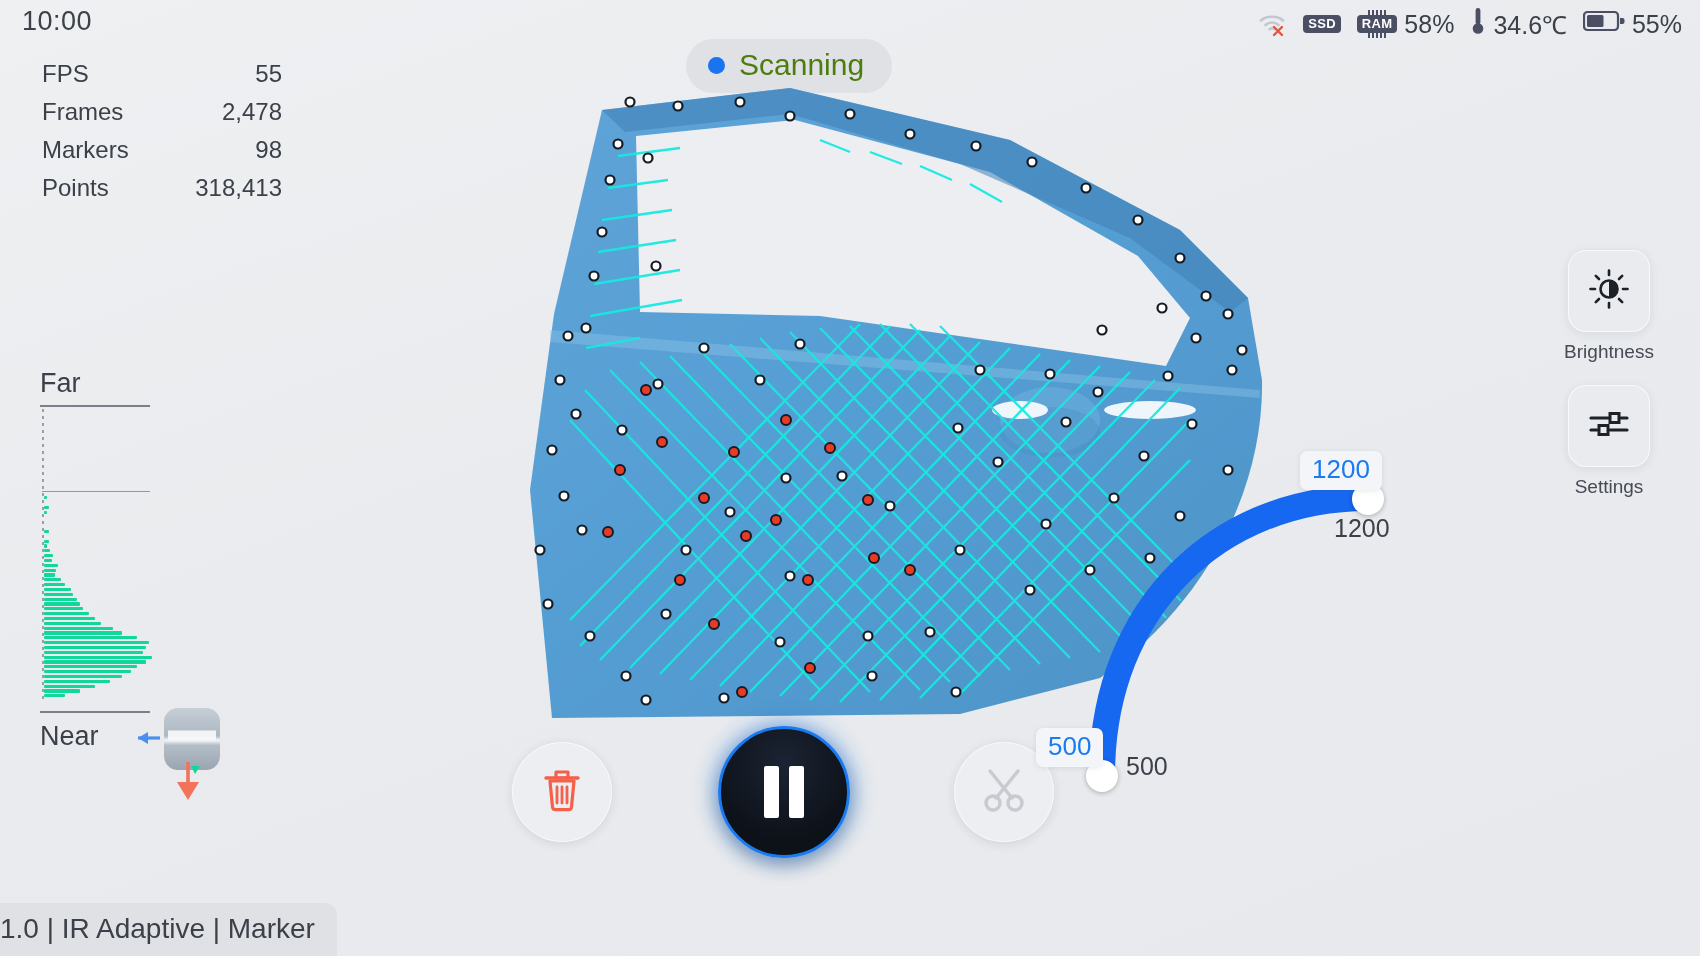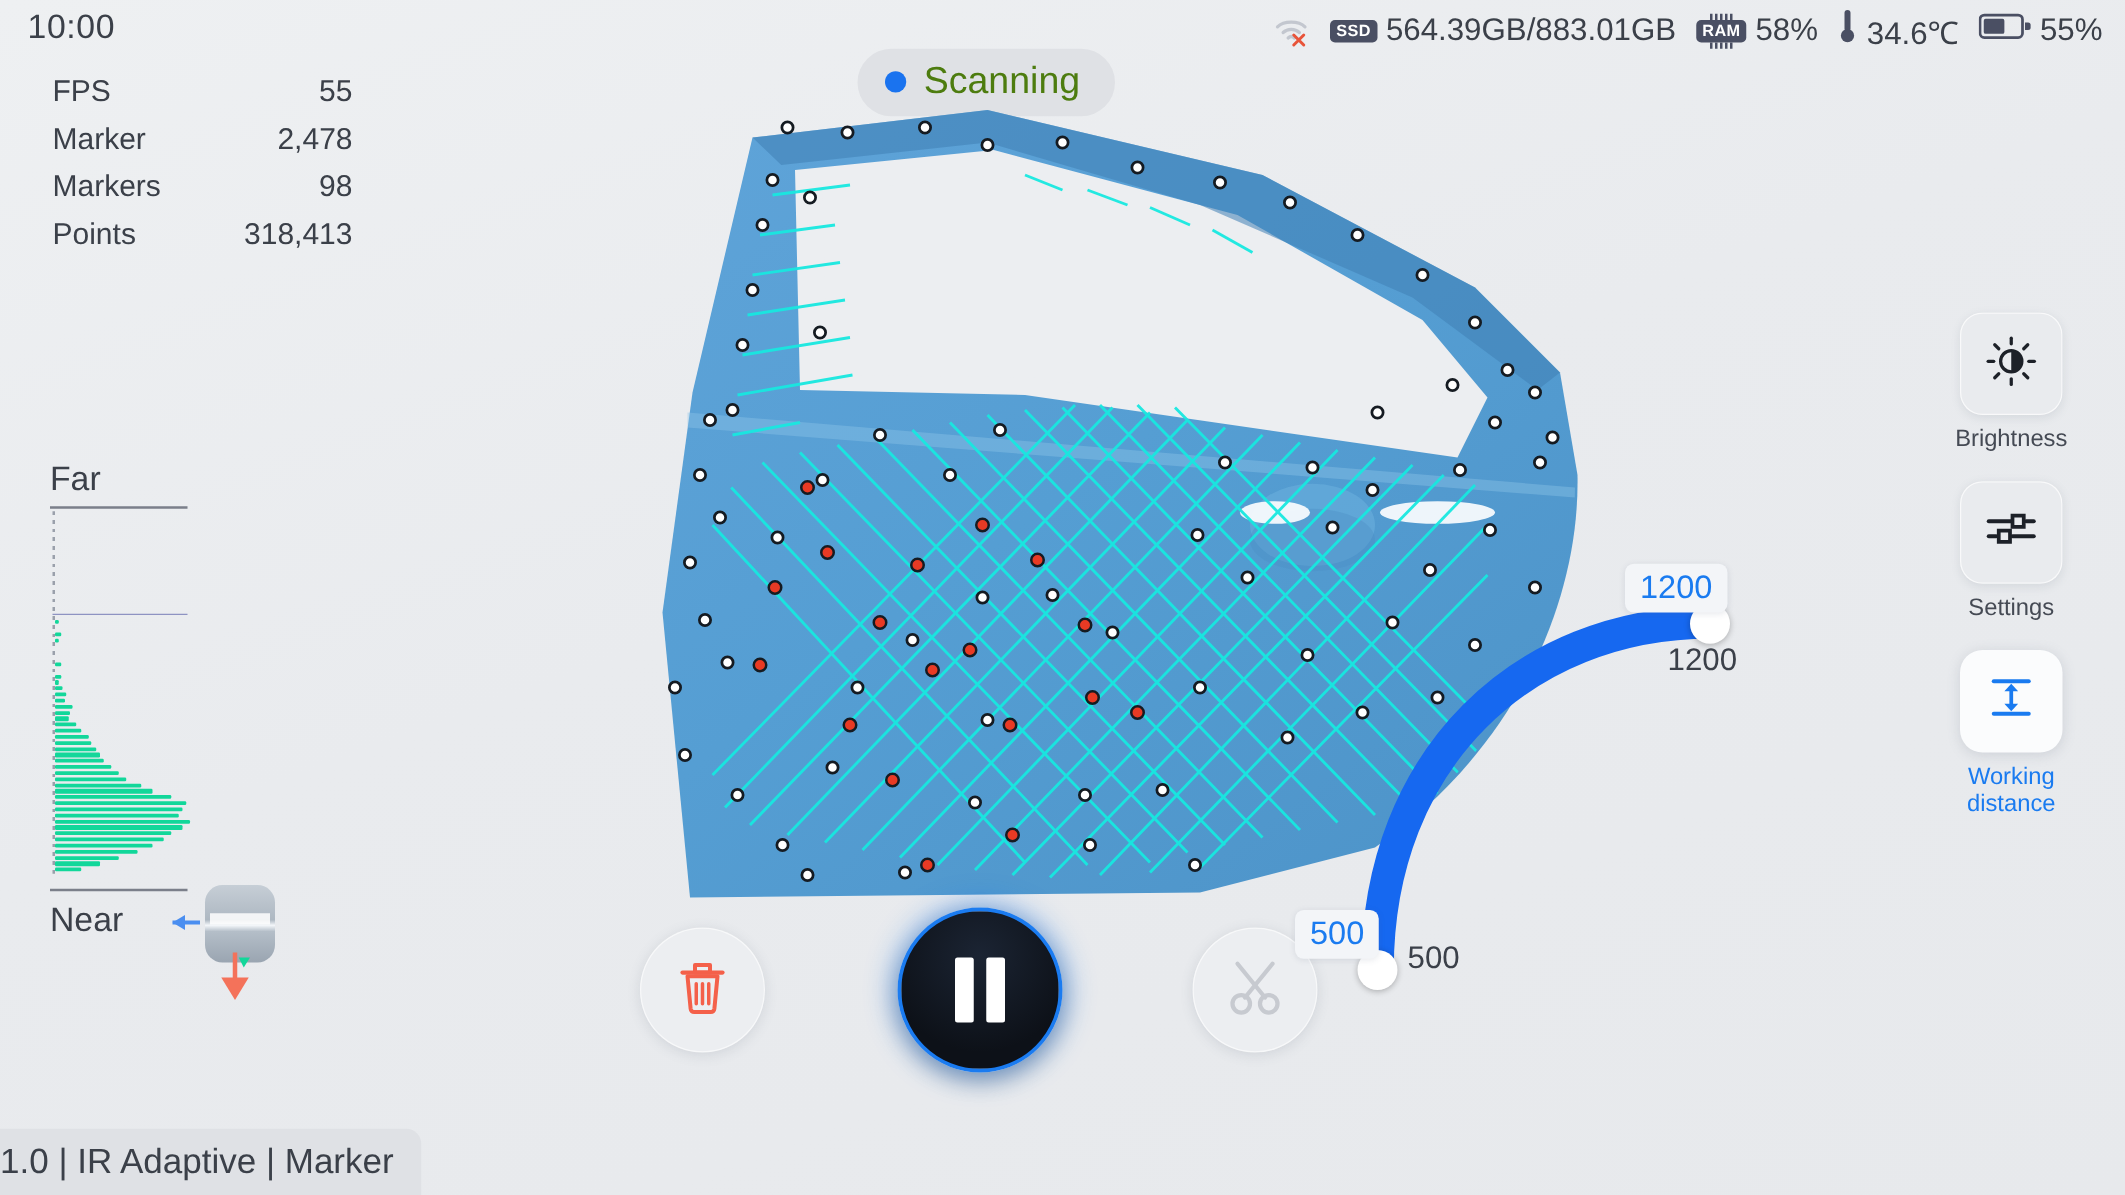--- a/index.html
+++ b/index.html
@@ -156,21 +156,20 @@
       <svg width="30" height="26" viewBox="0 0 30 26">
         <path d="M4 9.5 C9 4.5 21 4.5 26 9.5" stroke="#c3c7cf" stroke-width="2.6" fill="none" stroke-linecap="round"></path>
         <path d="M8.5 14 C12 10.6 18 10.6 21.5 14" stroke="#c3c7cf" stroke-width="2.6" fill="none" stroke-linecap="round"></path>
         <path d="M12.5 18.4 C14 17 16 17 17.5 18.4" stroke="#c3c7cf" stroke-width="2.6" fill="none" stroke-linecap="round"></path>
         <path d="M17 16 L25 24 M25 16 L17 24" stroke="#e8543a" stroke-width="2.4" stroke-linecap="round"></path>
       </svg>
     </span>
 
     <span class="st-item">
       <span class="chip">SSD</span>
-      <span>564.39GB/883.01GB</span>
     </span>
 
     <span class="st-item">
       <span class="ram-wrap">
         <span class="ram-legs">
             <i></i>
             <i></i>
             <i></i>
             <i></i>
             <i></i>
@@ -213,21 +212,21 @@
     <span class="scan-dot"></span>
     <span class="scan-label">Scanning</span>
   </div>
 
   <div class="stats">
     <div class="row">
       <span class="k">FPS</span>
       <span class="v">55</span>
     </div>
     <div class="row">
-      <span class="k">Marker</span>
+      <span class="k">Frames</span>
       <span class="v">2,478</span>
     </div>
     <div class="row">
       <span class="k">Markers</span>
       <span class="v">98</span>
     </div>
     <div class="row">
       <span class="k">Points</span>
       <span class="v">318,413</span>
     </div>
@@ -562,35 +561,18 @@
             <path d="M33 11 h6" stroke="#1d2128" stroke-width="3.2" stroke-linecap="round"></path>
             <path d="M3 23 h6" stroke="#1d2128" stroke-width="3.2" stroke-linecap="round"></path>
             <rect x="11" y="18.5" width="9" height="9" fill="none" stroke="#1d2128" stroke-width="3"></rect>
             <path d="M22 23 h17" stroke="#1d2128" stroke-width="3.2" stroke-linecap="round"></path>
           </svg>
         </span>
       </div>
       <div class="tool-label">Settings</div>
     </div>
 
-    <div class="tool">
-      <div class="tool-btn active">
-        <span>
-          <svg width="42" height="42" viewBox="0 0 42 42">
-            <path d="M7 8 h28" stroke="#1a7bf0" stroke-width="3.2" stroke-linecap="round"></path>
-            <path d="M7 34 h28" stroke="#1a7bf0" stroke-width="3.2" stroke-linecap="round"></path>
-            <path d="M21 12 v18" stroke="#1a7bf0" stroke-width="3"></path>
-            <path d="M21 10 l-5.5 6 h11 z" fill="#1a7bf0"></path>
-            <path d="M21 32 l-5.5 -6 h11 z" fill="#1a7bf0"></path>
-          </svg>
-        </span>
-      </div>
-      <div class="tool-label active">
-        <span>Working</span><br>
-        <span>distance</span>
-      </div>
-    </div>
 
   </div>
 
   <div class="mode-chip">1.0 | IR Adaptive | Marker</div>
 
 </div>
 
 </body></html>

